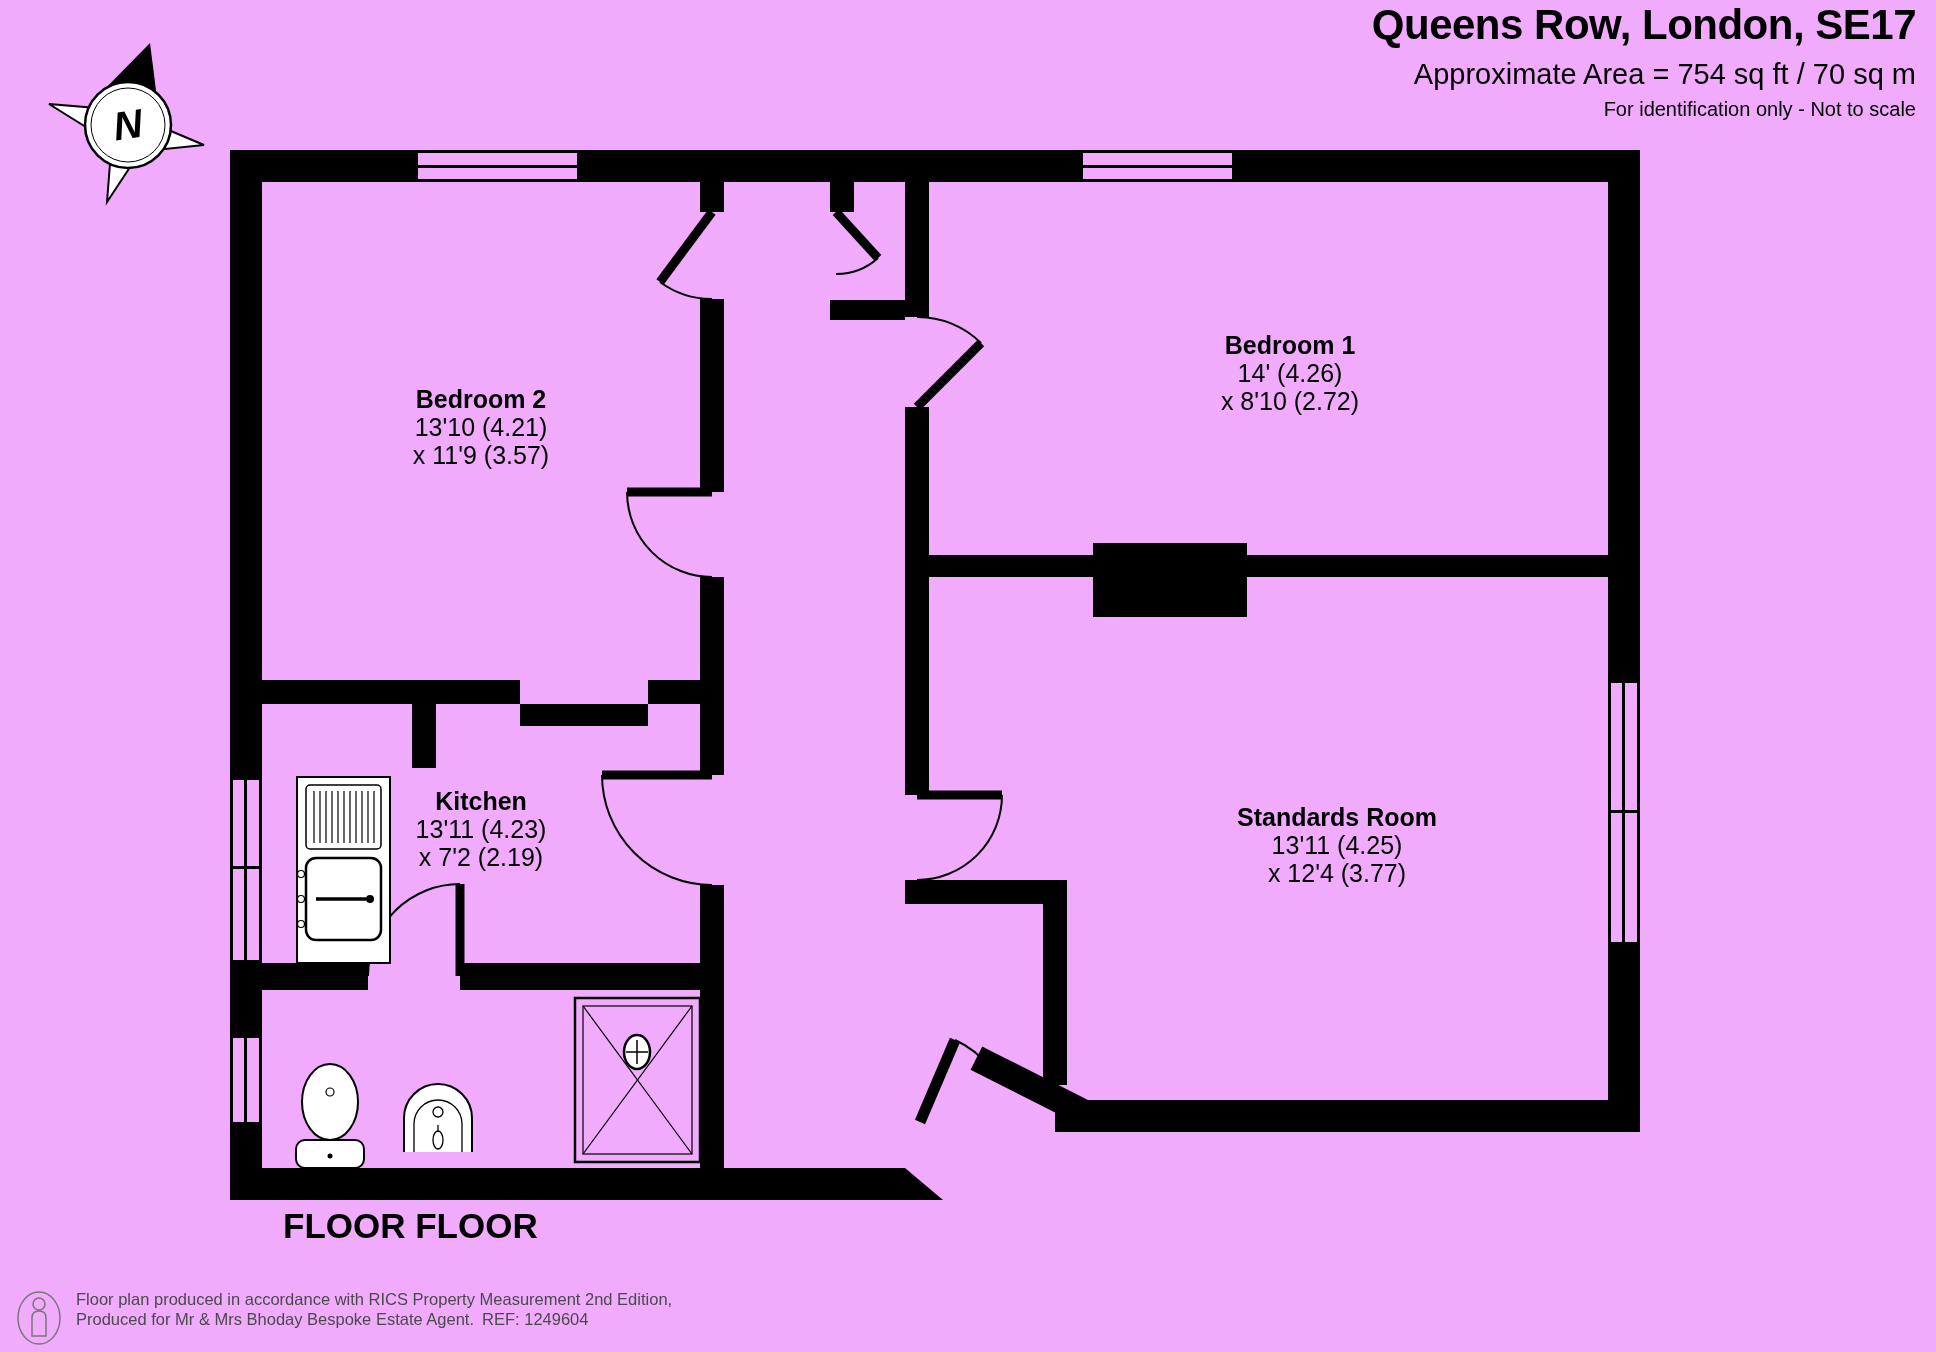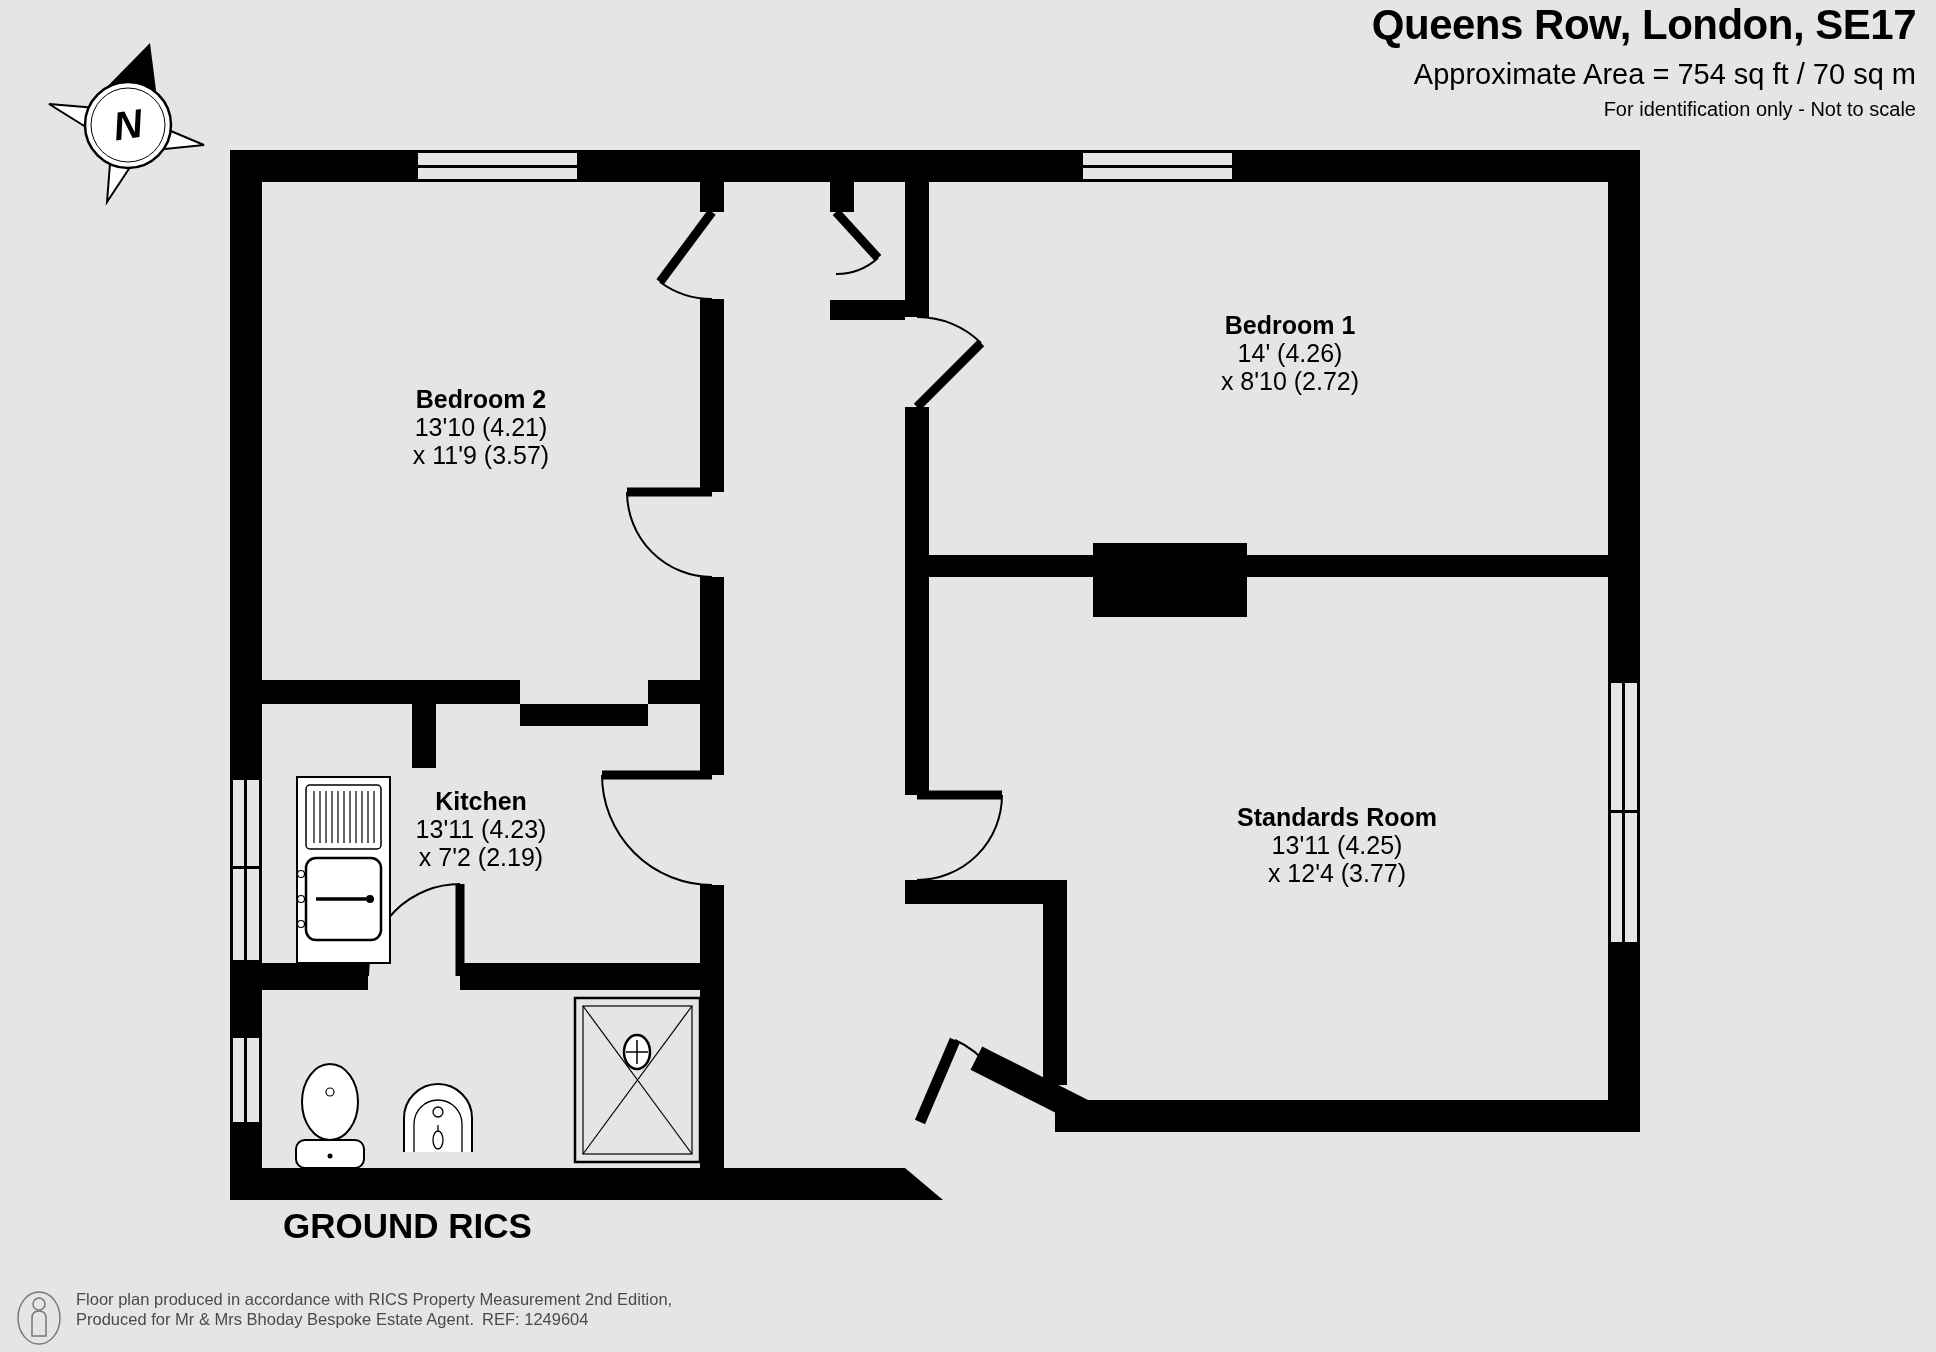--- a/index.html
+++ b/index.html
@@ -1,16 +1,16 @@
 <!DOCTYPE html>
 <html><head>
 <meta charset="utf-8">
 <style>
   html,body{margin:0;padding:0;background:#fff;}
-  #stage{position:relative;width:1936px;height:1352px;background:#e5e5e5;overflow:hidden;
+  #stage{position:relative;width:1936px;height:1352px;background:#f0abfc;overflow:hidden;
          font-family:"Liberation Sans", sans-serif;color:#000;}
   .abs{position:absolute;}
   
   #header{position:absolute;top:0;right:20px;text-align:right;}
   #title{font-size:42px;font-weight:bold;line-height:50px;letter-spacing:-0.5px;}
   #area-line{font-size:29px;line-height:36px;margin-top:6px;}
   #scale-note{font-size:20px;line-height:26px;margin-top:4px;}
   
   .room-label{position:absolute;transform:translate(-50%,-50%);text-align:center;
               font-size:25px;line-height:28px;white-space:nowrap;}
@@ -206,39 +206,39 @@
   </div>
 
   <div class="abs" style="left:128px;top:125px;transform:translate(-50%,-50%) rotate(-8deg);font-size:40px;font-weight:bold;font-style:italic;">N</div>
 
   <div class="room-label" style="left:481px;top:427px;">
     <div class="rname">Bedroom 2</div>
     <div>13'10 (4.21)</div>
     <div>x 11'9 (3.57)</div>
   </div>
 
-  <div class="room-label" style="left:1290px;top:353px;">
+  <div class="room-label" style="left:1290px;top:373px;">
     <div class="rname">Bedroom 1</div>
     <div>14' (4.26)</div>
     <div>x 8'10 (2.72)</div>
   </div>
 
   <div class="room-label" style="left:481px;top:829px;">
     <div class="rname">Kitchen</div>
     <div>13'11 (4.23)</div>
     <div>x 7'2 (2.19)</div>
   </div>
 
   <div class="room-label" style="left:1337px;top:845px;">
     <div class="rname">Standards Room</div>
     <div>13'11 (4.25)</div>
     <div>x 12'4 (3.77)</div>
   </div>
 
-  <div id="floor-label">GROUND RICS</div>
+  <div id="floor-label">FLOOR FLOOR</div>
 
   <div id="footer">
     <svg width="46" height="56" viewBox="0 0 46 56">
       <ellipse cx="23" cy="28" rx="21" ry="26" fill="none" stroke="#777" stroke-width="1.5"></ellipse>
       <circle cx="23" cy="14" r="6" fill="none" stroke="#777" stroke-width="1.5"></circle>
       <path d="M16 46 L16 28 Q16 21 23 21 Q30 21 30 28 L30 46 Z" fill="none" stroke="#777" stroke-width="1.5"></path>
     </svg>
     <div id="footer-text">
       <div>Floor plan produced in accordance with RICS Property Measurement 2nd Edition,</div>
       <div>

